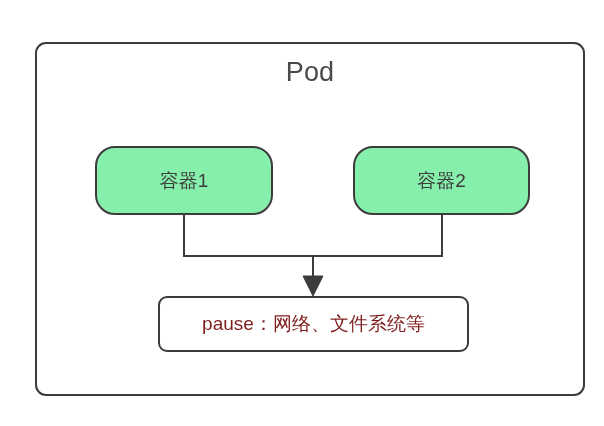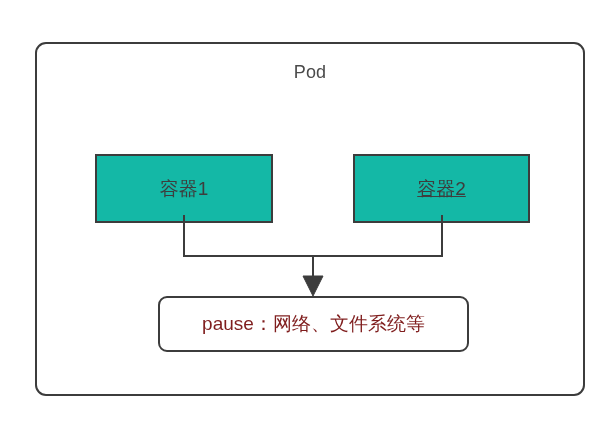--- a/index.html
+++ b/index.html
@@ -32,57 +32,55 @@
     border: 2px solid #3c3c3c;
     border-radius: 11px;
     background: #ffffff;
   }
   .pod-title {
     position: absolute;
     left: 0;
     top: 16px;
     width: 100%;
     text-align: center;
-    font-size: 18px;
+    font-size: 27px;
     line-height: 24px;
     color: #4a4a4a;
     letter-spacing: 0.2px;
     white-space: nowrap;
   }
 
   
   .container-box {
     position: absolute;
     box-sizing: border-box;
     border: 2px solid #3c3c3c;
-    border-radius: 0;
-    background: #14b8a6;
+    border-radius: 20px;
+    background: #86efac;
     display: flex;
     align-items: center;
     justify-content: center;
-    margin-top: 8px;
   }
   .container-box .box-label {
     font-size: 19px;
     line-height: 24px;
     color: #3d3d3d;
     white-space: nowrap;
   }
   #container-1 {
     left: 95px;
     top: 146px;
     width: 178px;
     height: 69px;
   }
   #container-2 {
     left: 353px;
     top: 146px;
     width: 177px;
     height: 69px;
-    text-decoration: underline;
   }
 
   
   .pause-box {
     position: absolute;
     left: 158px;
     top: 296px;
     width: 311px;
     height: 56px;
     box-sizing: border-box;

